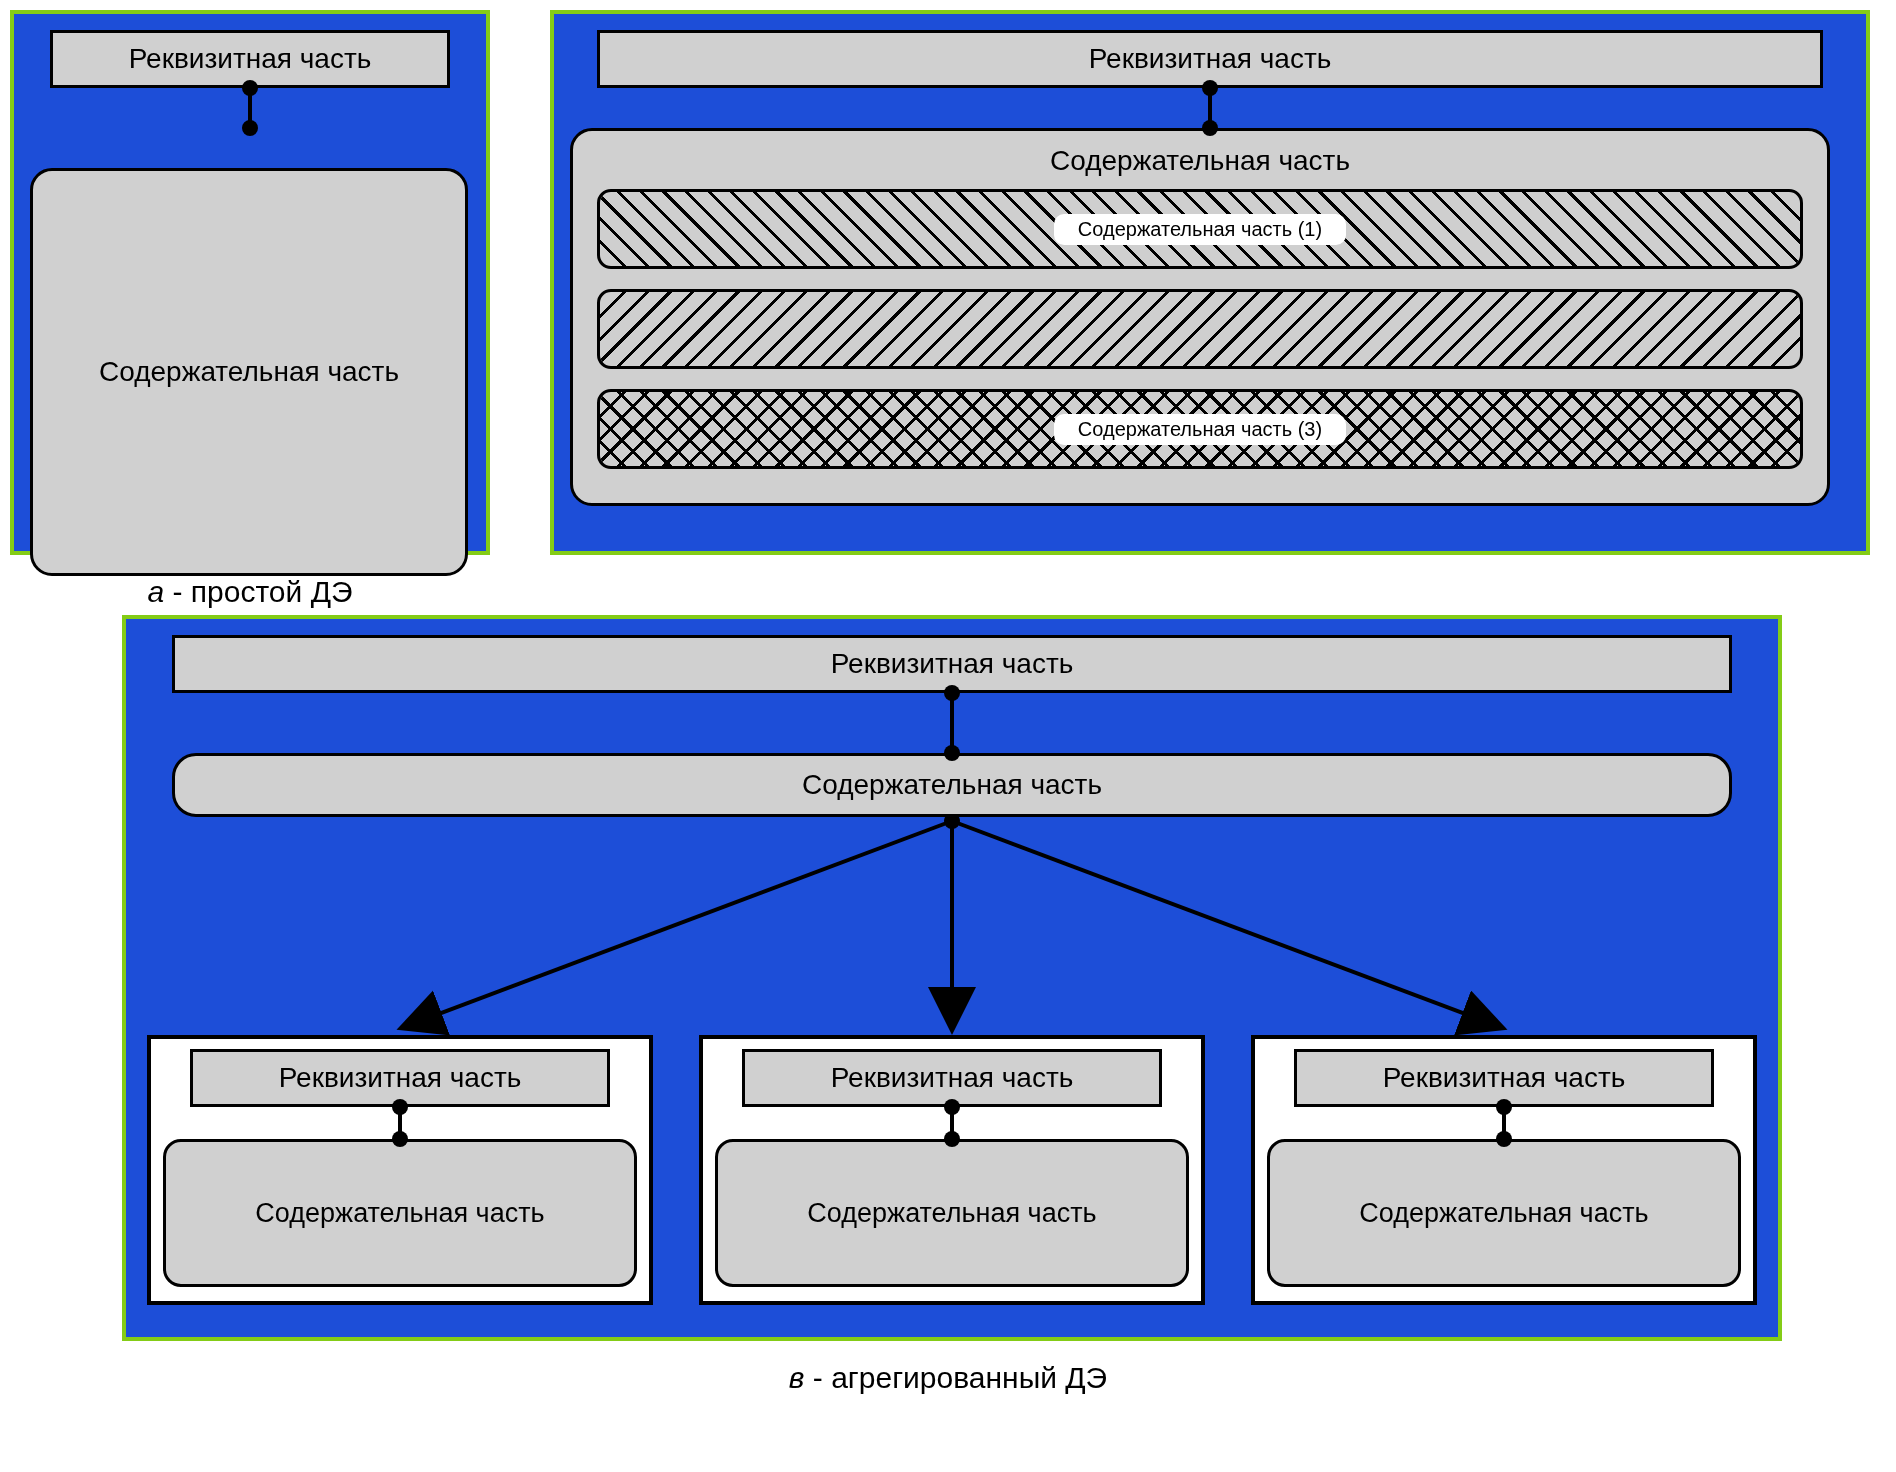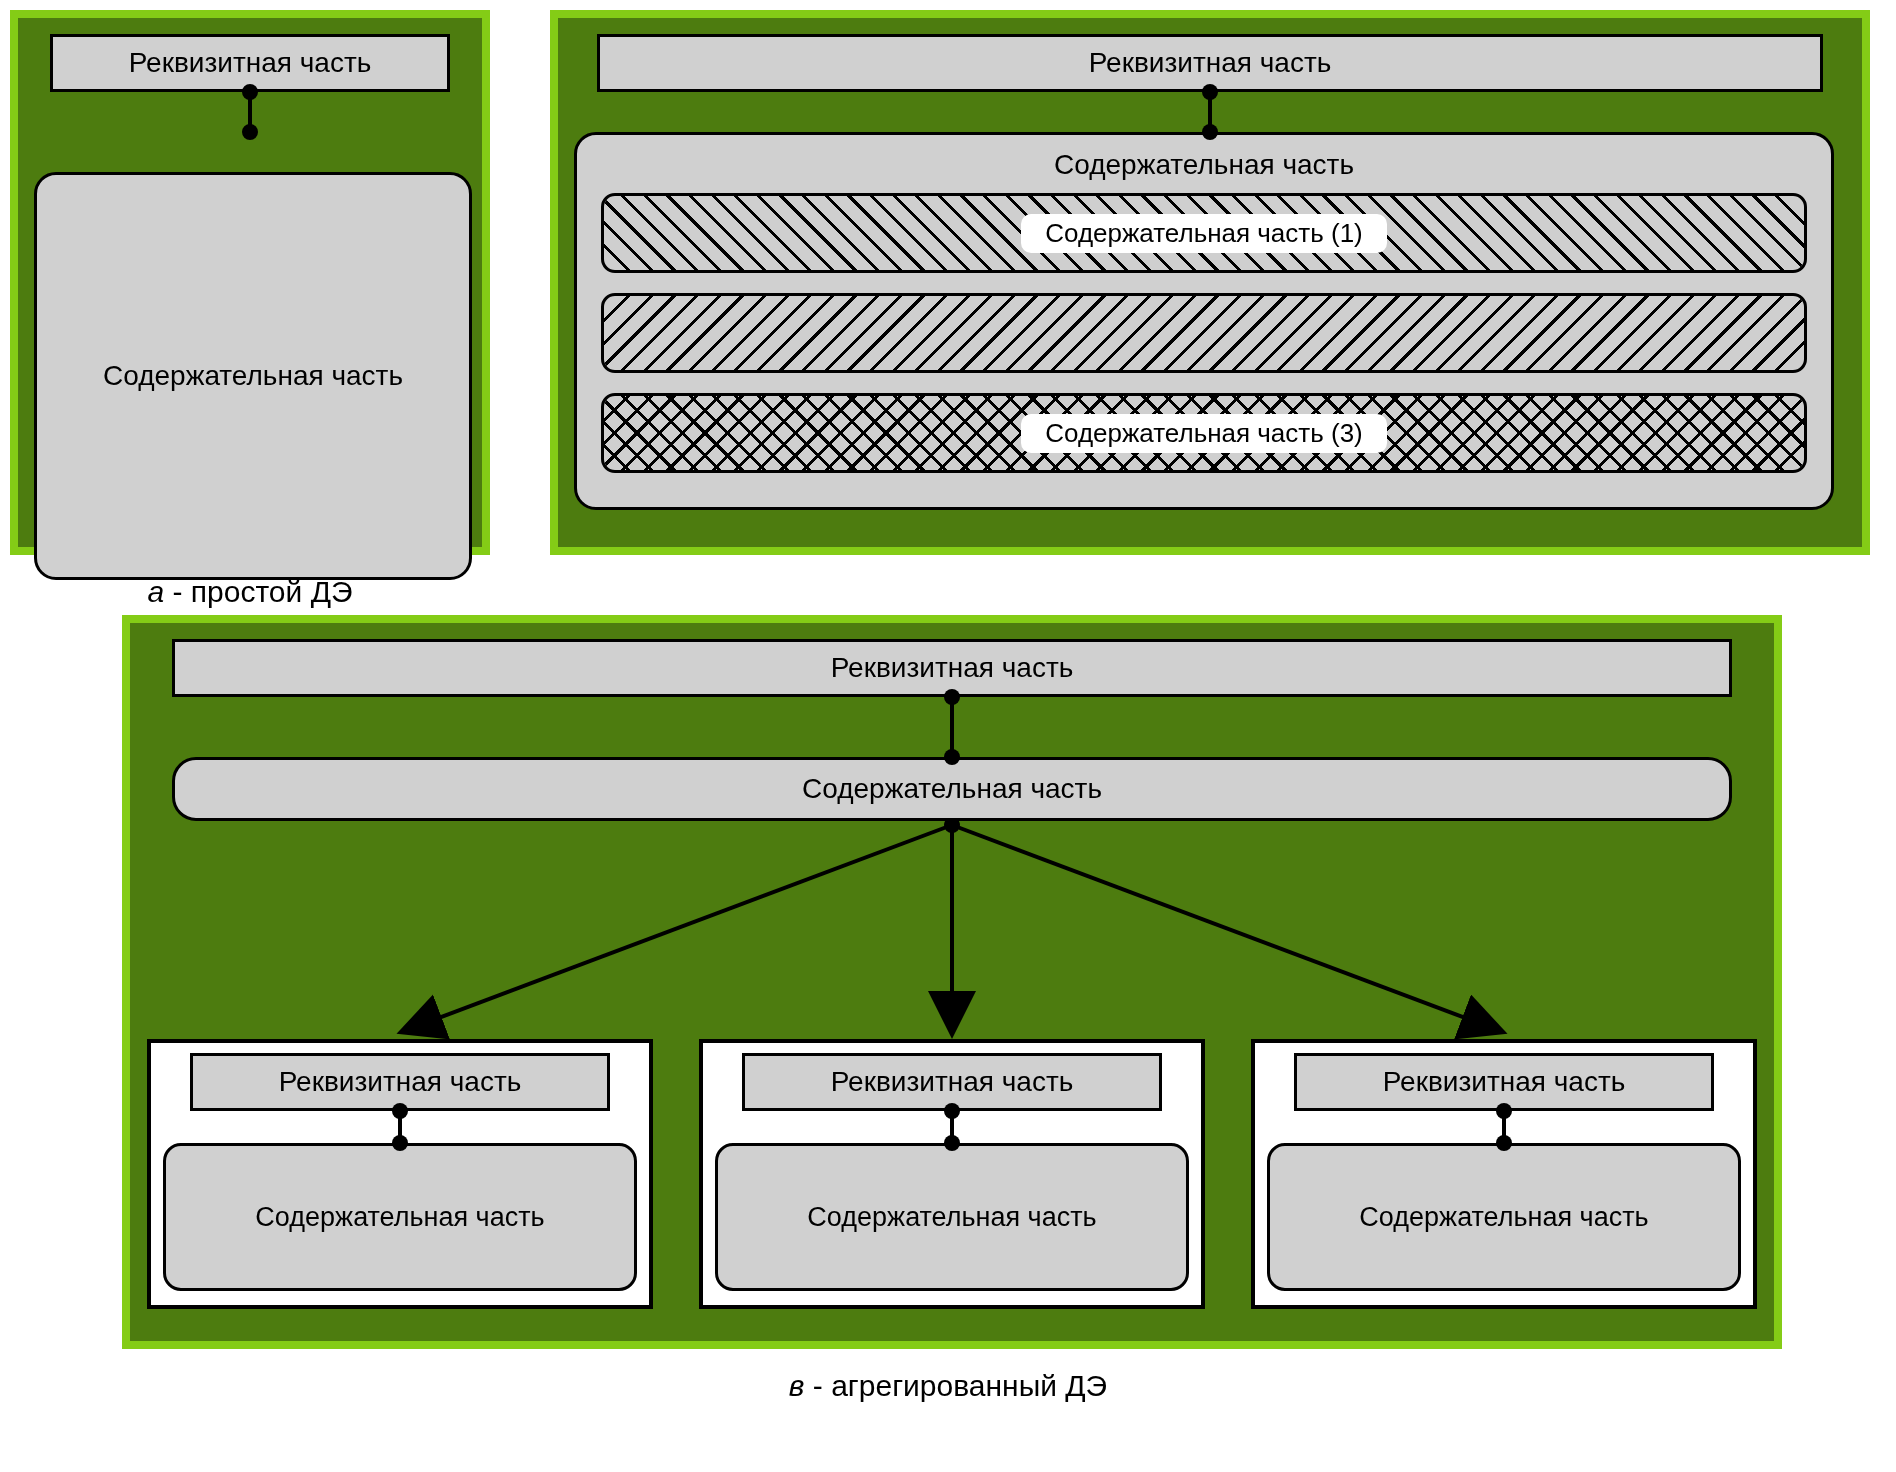--- a/index.html
+++ b/index.html
@@ -9,24 +9,24 @@
     font-family: Arial, sans-serif;
     background: #fff;
     width: 1896px;
   }
   .row-top {
     display: flex;
     gap: 60px;
     align-items: stretch;
   }
   .outer-box {
-    border: 8px solid #84cc16;
+    border: 4px solid #84cc16;
     padding: 16px;
     position: relative;
-    background: #4d7c0f;
+    background: #1d4ed8;
   }
   .box-a { width: 480px; height: 545px; }
   .box-b { width: 1320px; height: 545px; }
   .box-c { width: 1660px; margin-left: 112px; margin-top: 6px; }
 
   .rect {
     border: 3px solid #000;
     background: #d0d0d0;
     text-align: center;
     display: flex;
@@ -73,21 +73,21 @@
     justify-content: center;
     position: relative;
     overflow: hidden;
     background: #cfcfcf;
   }
   .hatch-row:last-child { margin-bottom: 12px; }
   .hatch-label {
     background: #fff;
     border-radius: 10px;
     padding: 4px 24px;
-    font-size: 26px;
+    font-size: 20px;
     position: relative;
     z-index: 2;
   }
   .hatch-bg {
     position: absolute;
     inset: 0;
     z-index: 1;
   }
   .caption {
     text-align: center;

